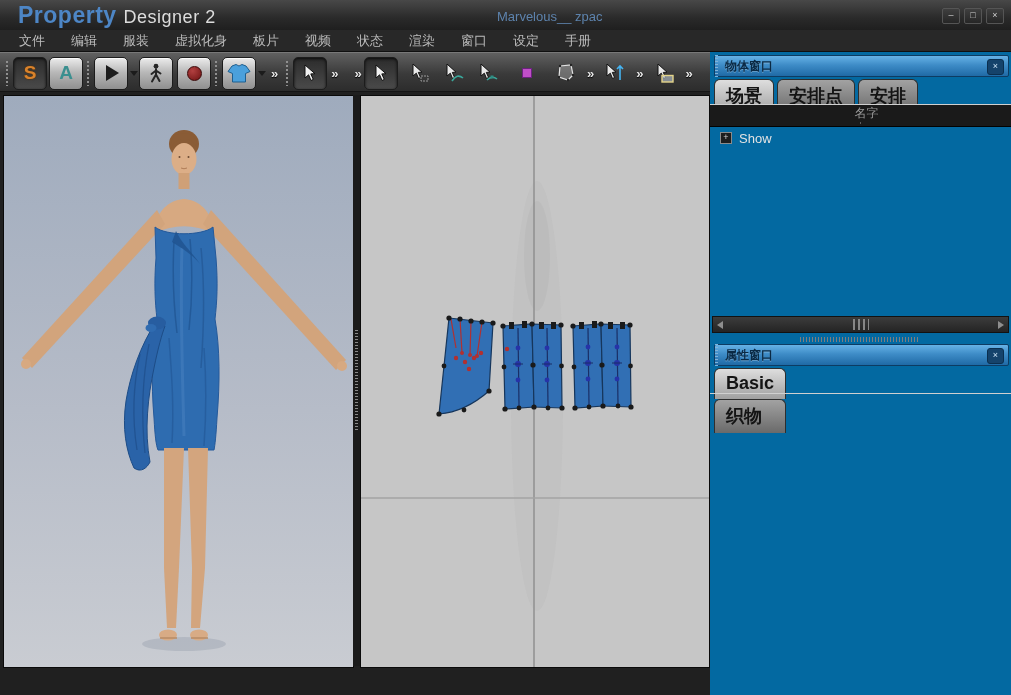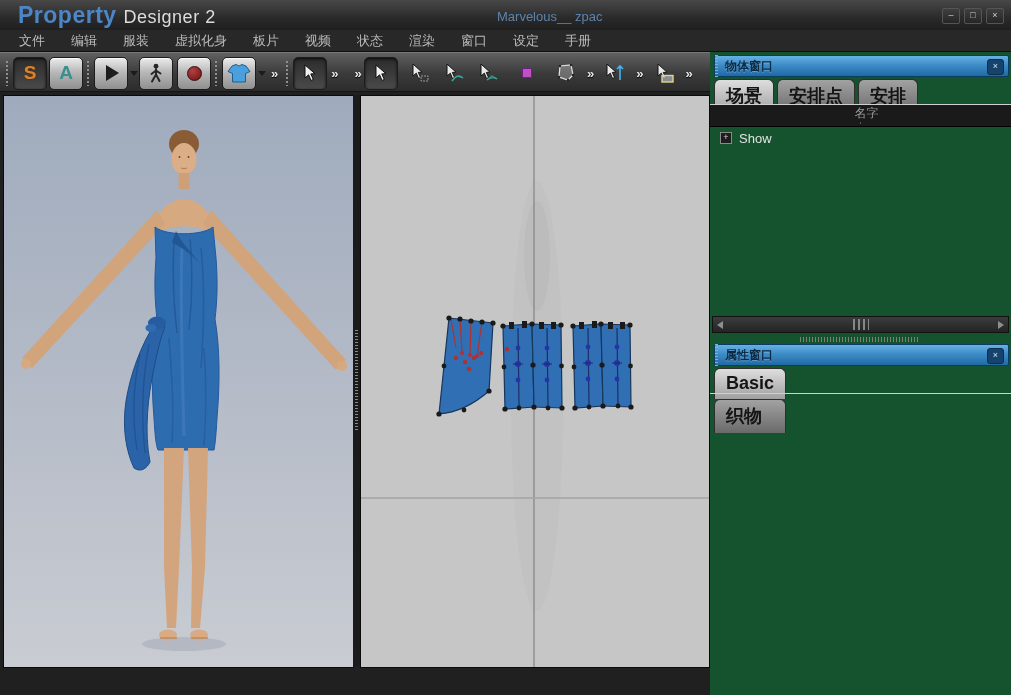--- a/index.html
+++ b/index.html
@@ -44,21 +44,21 @@
   
   #viewframe{left:0;top:92px;width:712px;height:603px;background:#202020;}
   #view3d{left:3px;top:3px;width:349px;height:571px;background:linear-gradient(#9fabbd,#b6bcc8 55%,#c9ccd2);
     border:1px solid #0a0a0a;overflow:hidden;}
   #vsplit{left:353px;top:3px;width:7px;height:571px;background:#1b1b1b;}
   #vsplit .handle{position:absolute;left:2px;top:235px;width:3px;height:100px;
     background-image:repeating-linear-gradient(#8a8a8a 0 1px,transparent 1px 3px);}
   #view2d{left:360px;top:3px;width:348px;height:571px;background:#c6c6c6;border:1px solid #0a0a0a;overflow:hidden;}
 
   
-  #dock{left:710px;top:52px;width:301px;height:643px;background:#14532d;}
+  #dock{left:710px;top:52px;width:301px;height:643px;background:#0369a1;}
   .panel-title{position:absolute;left:4px;width:295px;height:22px;border:1px solid #0d3c63;border-radius:2px;
     background:linear-gradient(#66b2e6,#3e8cc7 45%,#1f6aa6);display:flex;align-items:center;padding:0 6px;box-sizing:border-box;}
   .panel-title .t{font-size:12px;font-weight:bold;color:#0a2a45;text-shadow:0 1px 0 rgba(255,255,255,.25);}
   .panel-close{position:absolute;right:4px;top:3px;width:15px;height:14px;background:#15436b;border:1px solid #0a2f4f;
     border-radius:3px;color:#cfe6f7;font-size:9px;line-height:13px;text-align:center;}
   .title-grip{position:absolute;left:0;width:3px;height:22px;
     background-image:repeating-linear-gradient(#7fb2d8 0 1px,transparent 1px 3px);}
   .tabs{position:absolute;left:4px;display:flex;}
   .tab{padding:4px 11px 5px;border-radius:6px 6px 0 0;border:1px solid #2e2e2e;border-bottom:none;
     font-size:18px;font-weight:bold;color:#141414;background:linear-gradient(#a2a2a2,#6a6a6a);margin-right:3px;}

